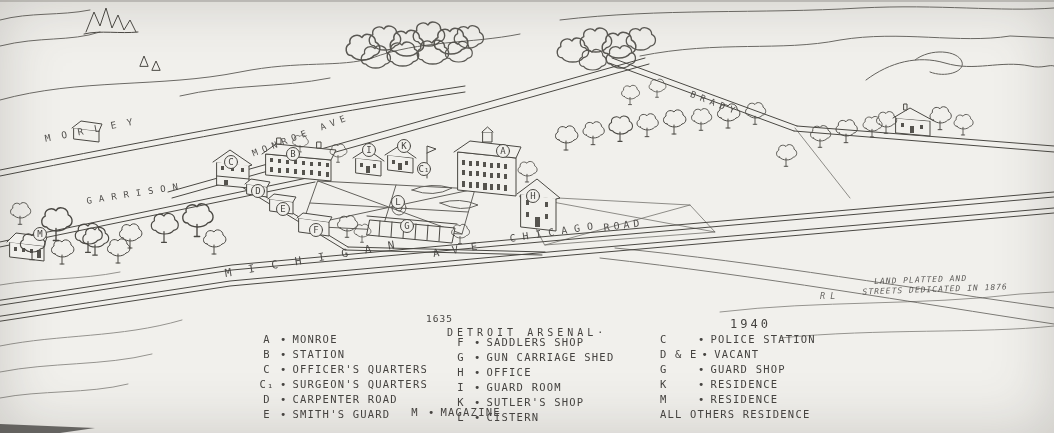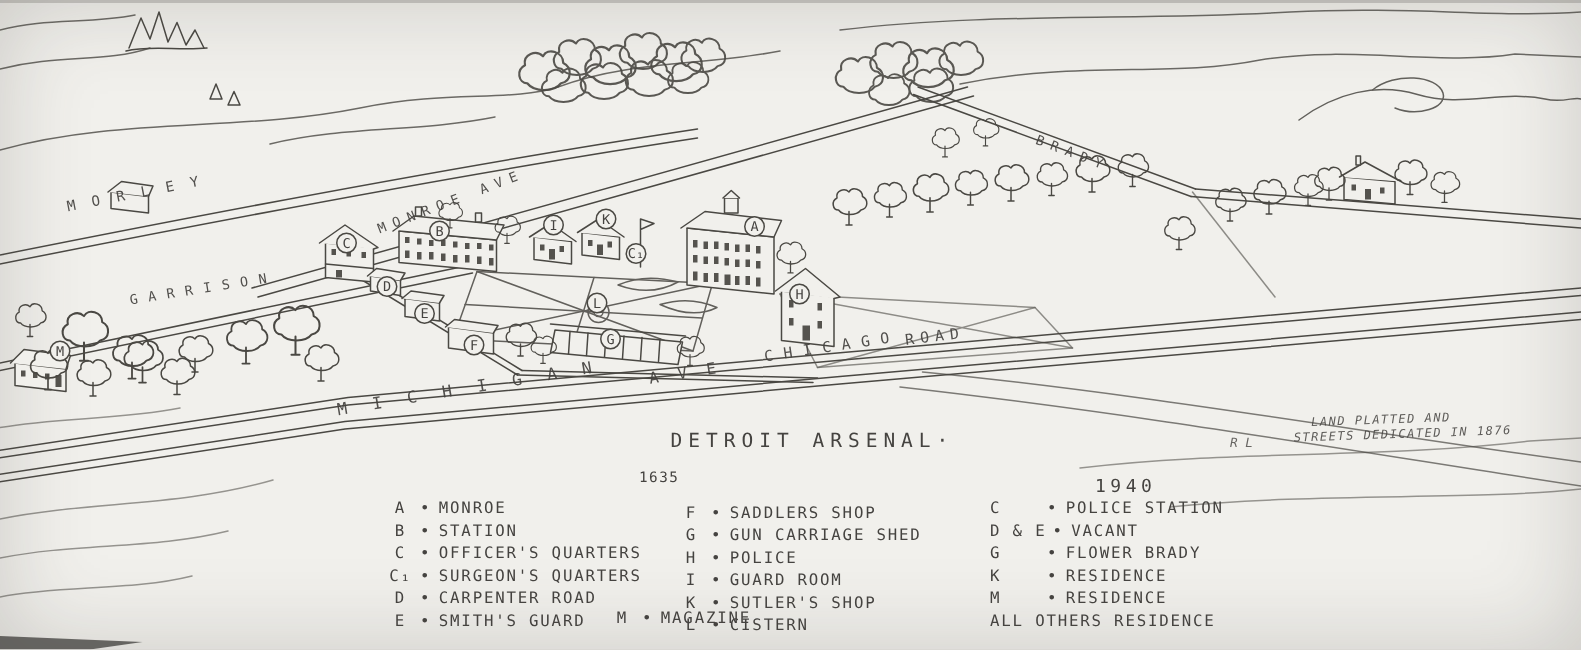--- a/index.html
+++ b/index.html
@@ -6,21 +6,21 @@
   .stage{
     position:relative;width:1054px;height:433px;overflow:hidden;
     background:#f1f0ec;
     box-shadow:inset 0 0 60px rgba(70,66,60,.22);
     font-family:"DejaVu Sans Mono","Liberation Mono",monospace;
     color:#454340;
   }
   .stage svg{position:absolute;left:0;top:0;}
   .txt{position:absolute;white-space:nowrap;line-height:1;}
   .street{transform-origin:0 0;opacity:.92;}
-  .title1{font-size:13px;letter-spacing:4px;}
+  .title1{font-size:10px;letter-spacing:4px;margin-top:40px;}
   .title2{font-size:12px;letter-spacing:3px;}
   .yr-left{font-size:9.5px;letter-spacing:1px;}
   .yr-right{font-size:12px;letter-spacing:3px;text-align:center;}
   .lg-col{position:absolute;}
   .lg-row{display:flex;align-items:baseline;font-size:10.5px;letter-spacing:1.2px;margin-bottom:3px;}
   .lg-key{min-width:18px;text-align:center;margin-right:4px;}
   .lg-col3 .lg-key{min-width:34px;text-align:left;}
   .lg-bullet{margin-right:5px;}
   .lg-footer{font-size:10.5px;letter-spacing:1.2px;margin-top:1px;}
   .note{font-size:8px;font-style:italic;letter-spacing:1px;line-height:10px;transform:rotate(-2deg);transform-origin:0 0;opacity:.85;}
@@ -447,21 +447,21 @@
       <span class="lg-label">SADDLERS SHOP</span>
     </div>
     <div class="lg-row">
       <span class="lg-key">G</span>
       <span class="lg-bullet">•</span>
       <span class="lg-label">GUN CARRIAGE SHED</span>
     </div>
     <div class="lg-row">
       <span class="lg-key">H</span>
       <span class="lg-bullet">•</span>
-      <span class="lg-label">POLICE</span>
+      <span class="lg-label">OFFICE</span>
     </div>
     <div class="lg-row">
       <span class="lg-key">I</span>
       <span class="lg-bullet">•</span>
       <span class="lg-label">GUARD ROOM</span>
     </div>
     <div class="lg-row">
       <span class="lg-key">K</span>
       <span class="lg-bullet">•</span>
       <span class="lg-label">SUTLER'S SHOP</span>
@@ -486,21 +486,21 @@
       <span class="lg-label">POLICE STATION</span>
     </div>
     <div class="lg-row">
       <span class="lg-key">D &amp; E</span>
       <span class="lg-bullet">•</span>
       <span class="lg-label">VACANT</span>
     </div>
     <div class="lg-row">
       <span class="lg-key">G</span>
       <span class="lg-bullet">•</span>
-      <span class="lg-label">FLOWER BRADY</span>
+      <span class="lg-label">GUARD SHOP</span>
     </div>
     <div class="lg-row">
       <span class="lg-key">K</span>
       <span class="lg-bullet">•</span>
       <span class="lg-label">RESIDENCE</span>
     </div>
     <div class="lg-row">
       <span class="lg-key">M</span>
       <span class="lg-bullet">•</span>
       <span class="lg-label">RESIDENCE</span>

